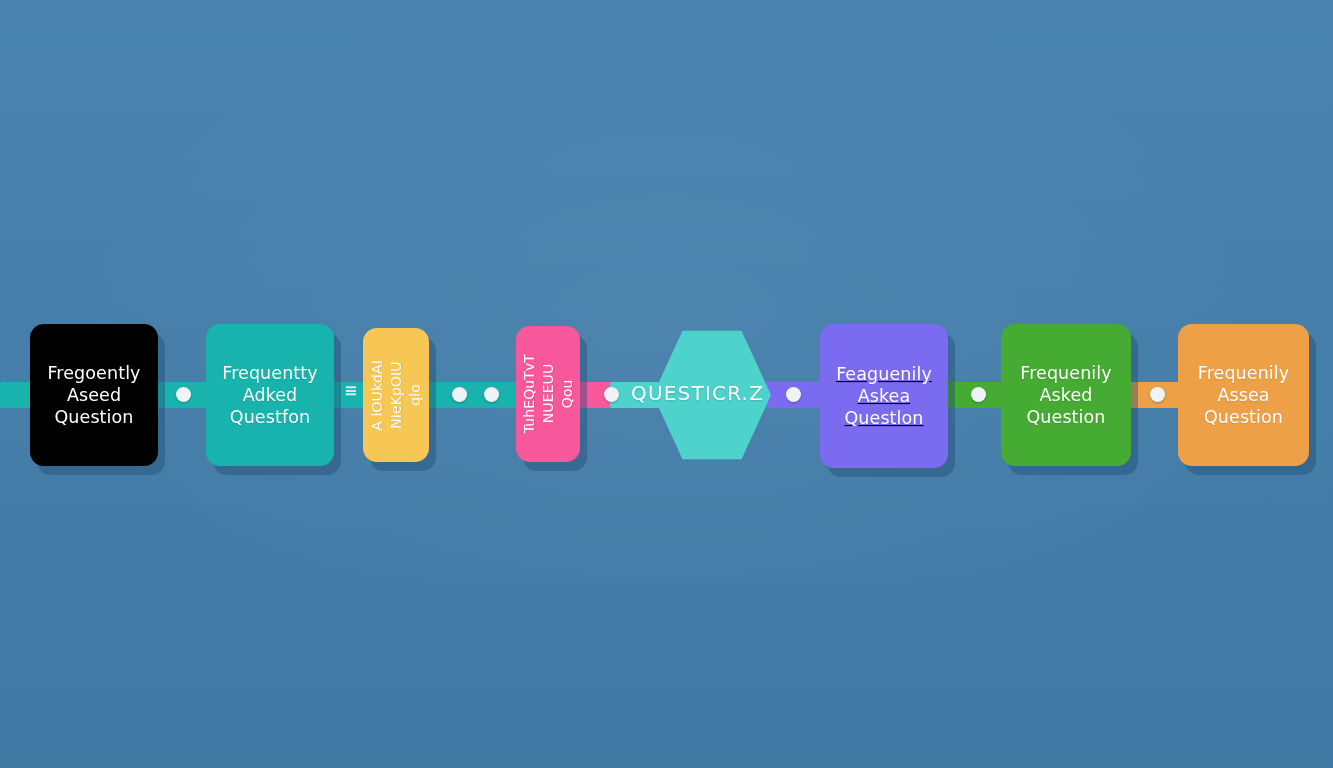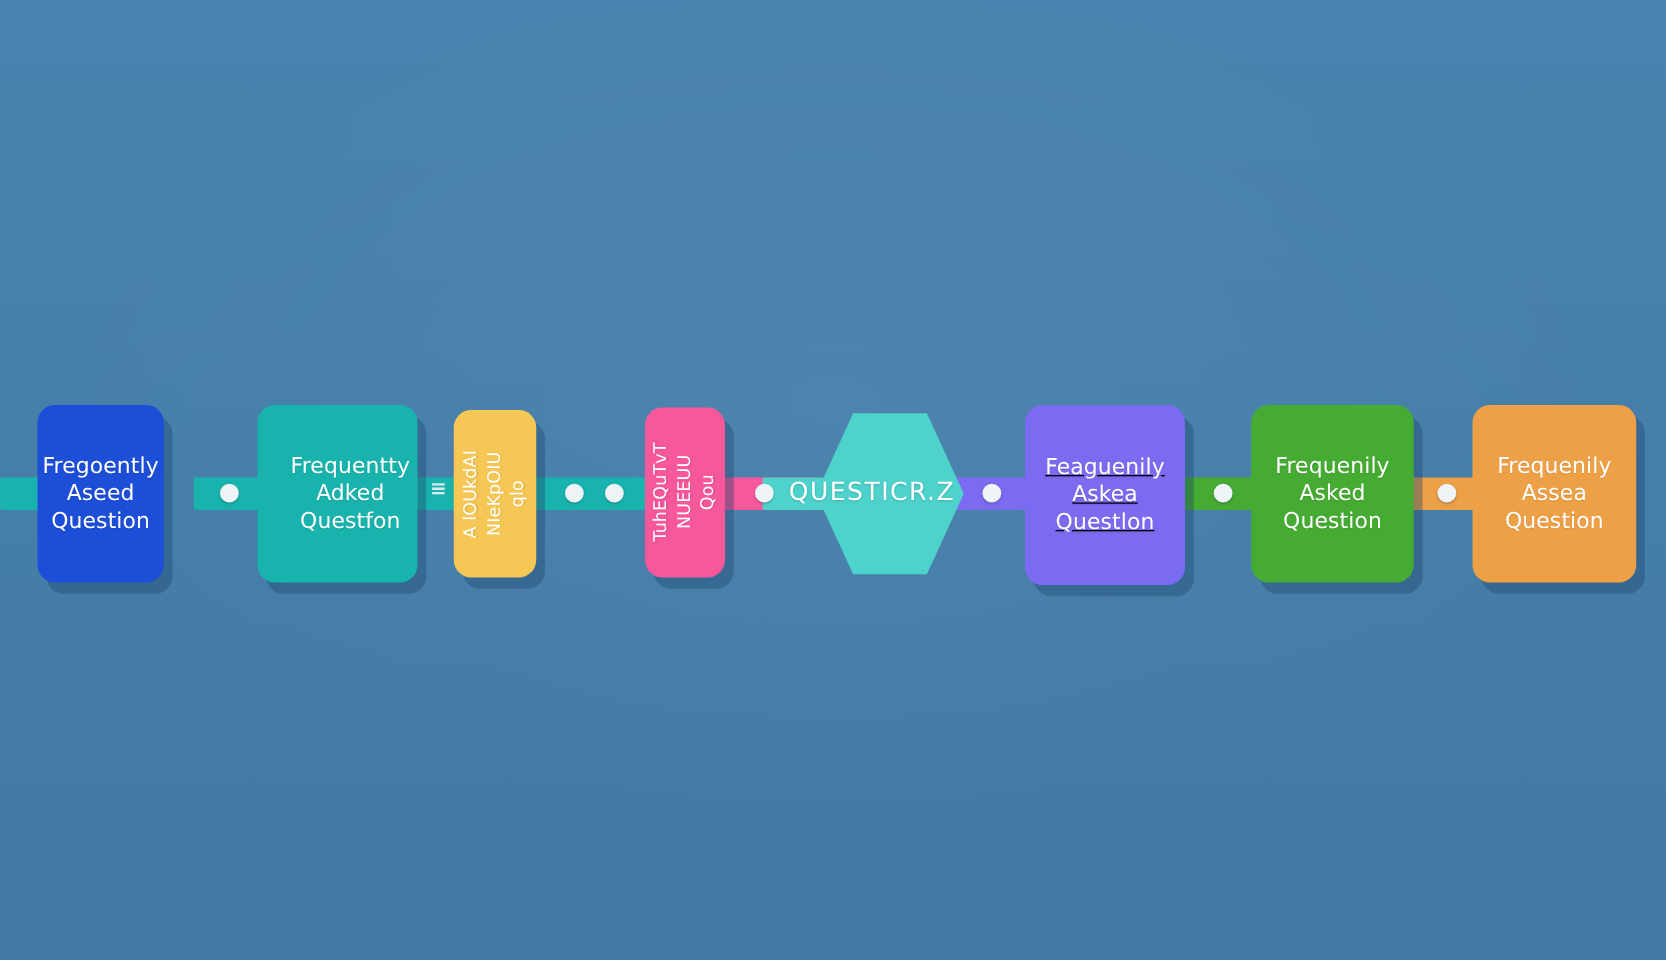--- a/index.html
+++ b/index.html
@@ -115,26 +115,26 @@
       <div class="rail-seg" style="left: 331px; width: 35px; background: rgb(25, 179, 173);"></div>
       <div class="rail-seg" style="left: 426px; width: 93px; background: rgb(25, 179, 173);"></div>
       <div class="rail-seg" style="left: 577px; width: 78px; background: rgb(247, 88, 155);"></div>
       <div class="rail-seg" style="left: 610px; width: 50px; background: rgb(78, 211, 204);"></div>
       <div class="rail-seg" style="left: 740px; width: 84px; background: rgb(123, 107, 240);"></div>
       <div class="rail-seg" style="left: 944px; width: 60px; background: rgb(70, 171, 50);"></div>
       <div class="rail-seg" style="left: 1128px; width: 54px; background: rgb(237, 160, 70);"></div>
     </div>
 
   <div id="nodes">
-      <div class="card" style="left: 30px; top: 324px; width: 101px; height: 142px; background: #1d4ed8;">
+      <div class="card" style="left: 30px; top: 324px; width: 128px; height: 142px; background: #000000;">
         <div class="card-label">Fregoently
 Aseed
 Question</div>
       </div>
-      <div class="card" style="left: 206px; top: 324px; width: 128px; height: 142px; background: rgb(25, 179, 173); justify-content: flex-end;">
+      <div class="card" style="left: 206px; top: 324px; width: 128px; height: 142px; background: rgb(25, 179, 173);">
         <div class="card-label">Frequentty
 Adked
 Questfon</div>
       </div>
       <div class="card" style="left: 363px; top: 328px; width: 66px; height: 134px; background: rgb(247, 199, 85);">
         <div class="card-label vertical">A lOUkdAI
 NIeKpOIU
 qlo</div>
       </div>
       <div class="card" style="left: 516px; top: 326px; width: 64px; height: 136px; background: rgb(247, 88, 155);">

